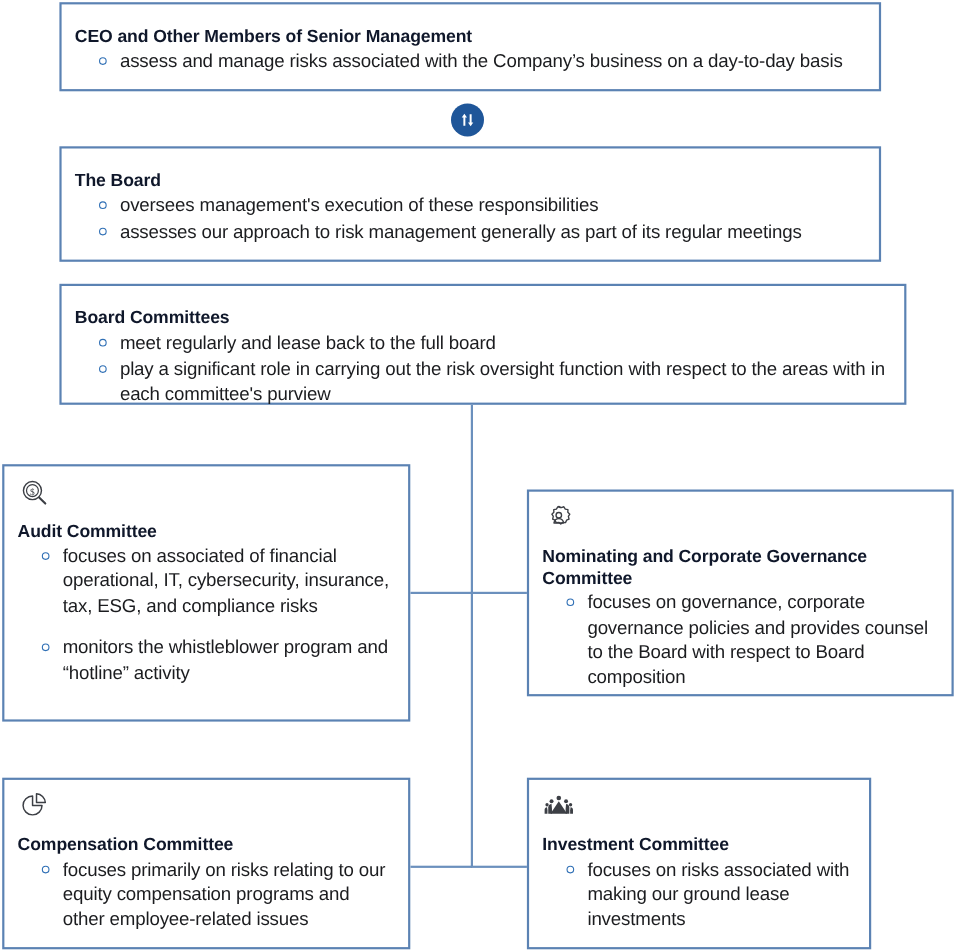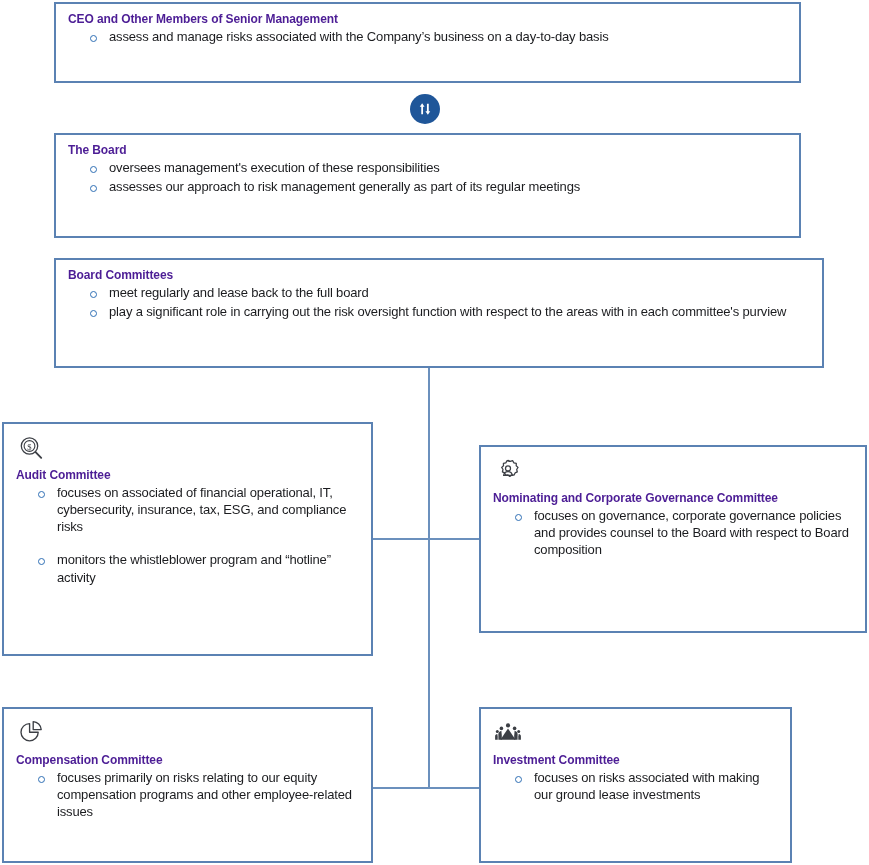--- a/index.html
+++ b/index.html
@@ -31,34 +31,34 @@
   
   .box {
     position: absolute;
     box-sizing: border-box;
     border: 2px solid #5b82b3;
     background: #ffffff;
     padding: 8px 12px 8px 12px;
   }
   .box-title {
     font-weight: bold;
-    font-size: 12px;
-    color: #4c1d95;
+    font-size: 16px;
+    color: #0f172a;
     letter-spacing: -0.1px;
     line-height: 1.22;
-    margin: 0 0 1px 0;
+    margin: 12px 0 1px 0;
   }
   ul.bullets {
     list-style: none;
     margin: 0;
     padding: 0 0 0 22px;
   }
   ul.bullets > li {
     position: relative;
-    font-size: 13px;
+    font-size: 17px;
     line-height: 1.33;
     color: #1b1c1f;
     letter-spacing: -0.15px;
     padding-left: 19px;
     margin: 0 0 0 0;
   }
   ul.bullets > li + li { margin-top: 2px; }
   ul.bullets.spaced > li + li { margin-top: 16px; }
   ul.bullets > li::before {
     content: "";

